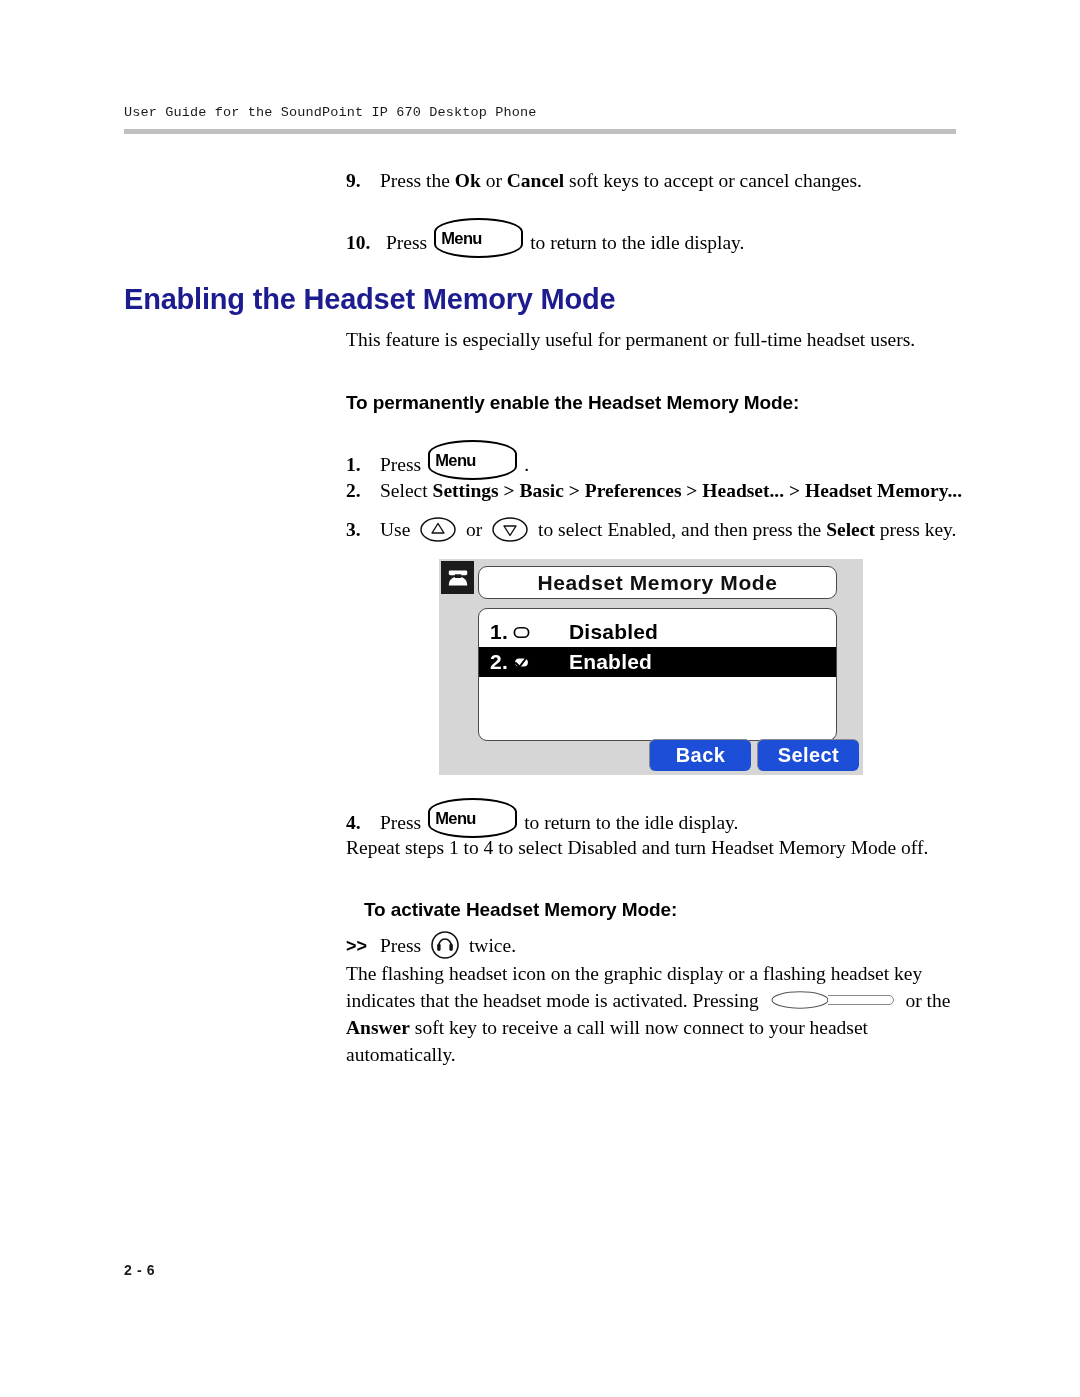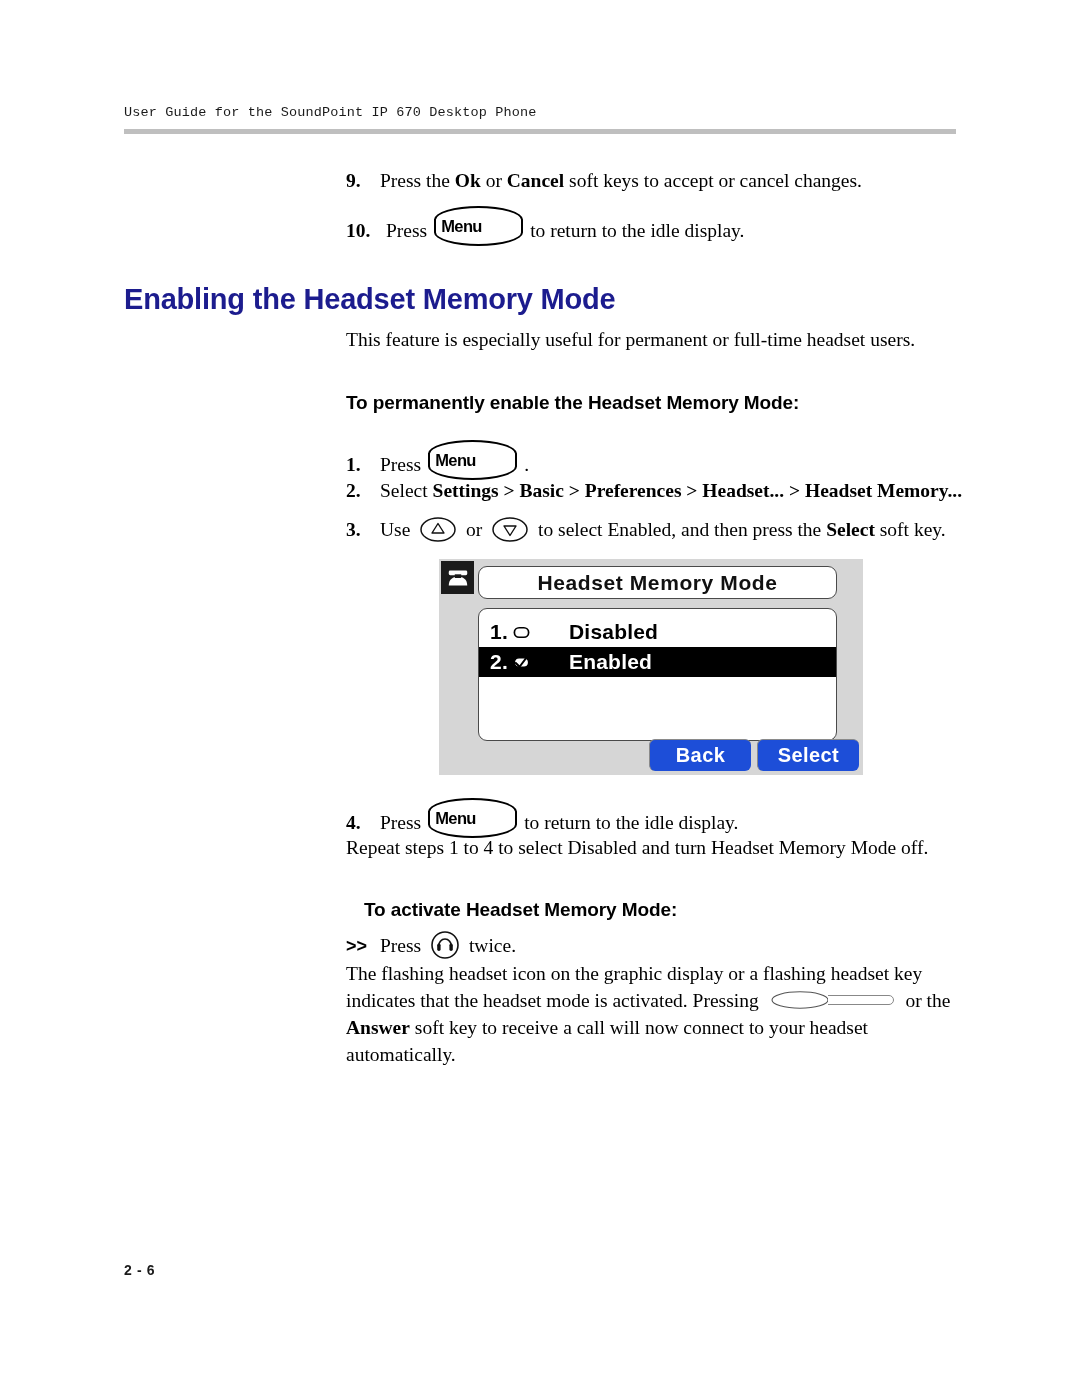--- a/index.html
+++ b/index.html
@@ -256,21 +256,21 @@
 <div class="page">
 
   <div class="running-header">User Guide for the SoundPoint IP 670 Desktop Phone</div>
   <div class="header-rule"></div>
 
   <div class="step" style="left:346px; top:168px;">
     <span class="step-num">9.</span>
     <span class="step-body"><span>Press the </span><b>Ok</b><span> or </span><b>Cancel</b><span> soft keys to accept or cancel changes.</span></span>
   </div>
 
-  <div class="step" style="left:346px; top:206px;">
+  <div class="step" style="left:346px; top:218px;">
     <span class="step-num wide">10.</span>
     <span class="step-body"><span>Press</span><span class="menu-key"><span class="shell"></span><span class="lbl">Menu</span></span><span>to return to the idle display.</span></span>
   </div>
 
   <div class="h1-blue">Enabling the Headset Memory Mode</div>
 
   <div class="para" style="left:346px; top:326px;">This feature is especially useful for permanent or full-time headset users.</div>
 
   <div class="h2-black" style="left:346px; top:392px;">To permanently enable the Headset Memory Mode:</div>
 
@@ -293,21 +293,21 @@
           <polygon points="19,7.5 25,17 13,17" fill="#fff" stroke="#111" stroke-width="1.4" stroke-linejoin="round"></polygon>
         </svg>
       </span>
       <span>or</span>
       <span class="arrow-key">
         <svg viewBox="0 0 38 27" width="38" height="27">
           <ellipse cx="19" cy="13.5" rx="17" ry="11.6" fill="#fff" stroke="#111" stroke-width="1.5"></ellipse>
           <polygon points="19,19.5 25,10 13,10" fill="#fff" stroke="#111" stroke-width="1.4" stroke-linejoin="round"></polygon>
         </svg>
       </span>
-      <span>to select Enabled, and then press the </span><b>Select</b><span> soft key.</span></span>
+      <span>to select Enabled, and then press the </span><b>Select</b><span> press key.</span></span>
   </div>
 
   <div class="lcd">
 
     <div class="statusicon">
       <svg viewBox="0 0 26 26" width="24" height="24">
         <rect x="3" y="5" width="20" height="5" rx="1.6" fill="#ffffff"></rect>
         <path d="M3 21 C3 14.5 8 11.5 13 11.5 C18 11.5 23 14.5 23 21 Z" fill="#ffffff"></path>
         <rect x="9.5" y="9" width="7" height="4" fill="#1b1b1b"></rect>
       </svg>

